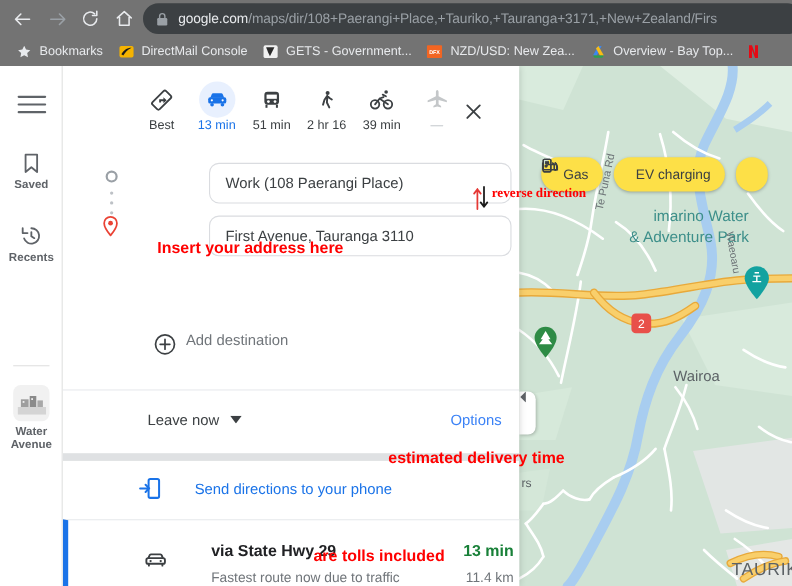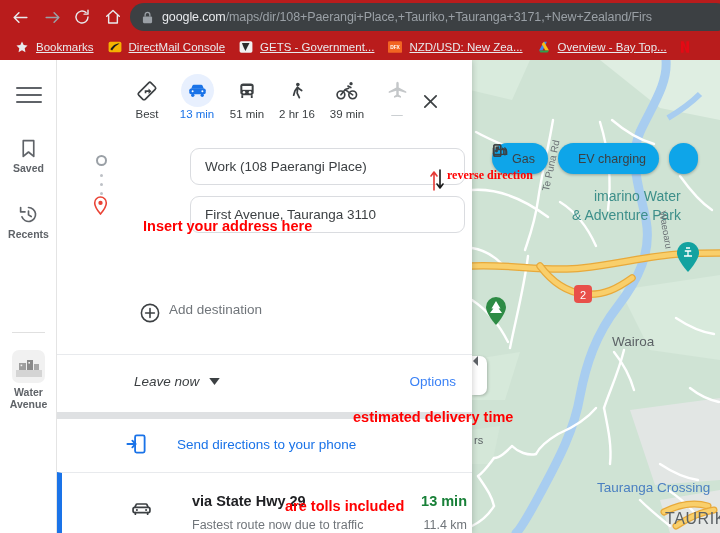--- a/index.html
+++ b/index.html
@@ -7,21 +7,21 @@
     width: 720px; height: 533px;
     overflow: hidden;
     font-family: "Liberation Sans", sans-serif;
     background: #ffffff;
   }
   #app { position: relative; width: 720px; height: 533px; overflow: hidden; }
 
   
   .chrome {
     position: absolute; left: 0; top: 0; width: 720px; height: 60px;
-    background: #b91c1c; z-index: 60;
+    background: #737373; z-index: 60;
   }
   .nav-row { position: absolute; left: 0; top: 0; width: 720px; height: 34px; }
   .navbtn {
     position: absolute; top: 3px; width: 28px; height: 28px;
     display: flex; align-items: center; justify-content: center;
     border-radius: 50%; cursor: pointer;
   }
   .navbtn svg { display: block; }
   .omnibox {
     position: absolute; left: 130px; top: 3px; width: 600px; height: 28px;
@@ -36,38 +36,38 @@
   .urltext b { color: #e8eaed; font-weight: 400; }
 
   .bm-row {
     position: absolute; left: 0; top: 34px; width: 720px; height: 26px;
     display: flex; align-items: center; padding-left: 8px; gap: 0px;
   }
   .bm {
     display: flex; align-items: center; height: 22px;
     padding: 0 7px; border-radius: 4px; cursor: pointer; white-space: nowrap;
   }
-  .bm .lbl { font-size: 11.5px; color: #e8eaed; margin-left: 7px; text-decoration: underline; }
+  .bm .lbl { font-size: 11.5px; color: #e8eaed; margin-left: 7px; }
   .favicon { width: 14px; height: 14px; flex: 0 0 auto; display:block; }
 
   
   .map {
     position: absolute; left: 0; top: 60px; width: 720px; height: 473px;
     background: #cfe3d4; z-index: 1; overflow: hidden;
   }
   .map svg { position: absolute; left: 0; top: 0; }
   .maplabel {
     position: absolute; font-family: "Liberation Sans", sans-serif;
     color: #5c6266; white-space: nowrap; pointer-events: none;
   }
 
   
   .chips { position: absolute; left: 492px; top: 83px; display: flex; gap: 10px; z-index: 8; }
   .chip {
-    height: 31px; background: #0ea5e9; border-radius: 16px;
+    height: 31px; background: #fde047; border-radius: 16px;
     box-shadow: 0 1px 3px rgba(0,0,0,.28);
     display: flex; align-items: center; padding: 0 13px; cursor: pointer;
   }
   .chip .ctxt { font-size: 12.5px; color: #3c4043; margin-left: 7px; white-space: nowrap; }
 
   
   .collapse {
     position: absolute; left: 472px; top: 356px; width: 15px; height: 39px;
     background: #fff; border-radius: 0 7px 7px 0;
     box-shadow: 1px 1px 3px rgba(0,0,0,.22);
@@ -147,21 +147,21 @@
     position: absolute; left: 88px; top: 240px; display: flex; align-items: center; cursor: pointer;
   }
   .addrow .atxt { font-size: 13.5px; color: #70757a; margin-left: 24px; }
 
   .hr { position: absolute; left: 0; width: 415px; height: 1px; background: #e8eaed; }
 
   .leaverow {
     position: absolute; left: 0; top: 300px; width: 415px; height: 42px;
     display: flex; align-items: center;
   }
-  .leavebtn { margin-left: 77px; display: flex; align-items: center; cursor: pointer; font-style: italic; }
+  .leavebtn { margin-left: 77px; display: flex; align-items: center; cursor: pointer; }
   .leavebtn .ltxt { font-size: 13.5px; color: #3c4043; }
   .optbtn {
     position: absolute; right: 16px; font-size: 13.5px; color: #3b82f6; cursor: pointer;
   }
 
   .graybar { position: absolute; left: 0; top: 352px; width: 415px; height: 7px; background: #dfe1e3; }
 
   .sendrow {
     position: absolute; left: 0; top: 359px; width: 415px; height: 50px;
     display: flex; align-items: center;
@@ -277,21 +277,20 @@
         <path d="M0 15 C0 15 10 4 10 -3 A10 10 0 1 0 -10 -3 C-10 4 0 15 0 15 Z" fill="#2e8b45"></path>
         <path d="M0 -9 L4.5 -1.5 L-4.5 -1.5 Z M0 -5 L6 3 L-6 3 Z" fill="#ffffff"></path>
       </g>
     </svg>
 
     <div class="maplabel" style="left:540px;top:130px;font-size:10px;color:#6b7175;transform:rotate(-78deg);transform-origin:left top;">Te Puna Rd</div>
     <div class="maplabel" style="left:594px;top:128px;font-size:14px;color:#3d8f8a;">imarino Water</div>
     <div class="maplabel" style="left:572px;top:147px;font-size:14px;color:#3d8f8a;">&amp; Adventure Park</div>
     <div class="maplabel" style="left:668px;top:150px;font-size:9.5px;color:#6b7175;transform:rotate(80deg);transform-origin:left top;">Waeoaru</div>
     <div class="maplabel" style="left:612px;top:274px;font-size:13.5px;color:#5c6266;">Wairoa</div>
-    <div class="maplabel" style="left:597px;top:420px;font-size:13.5px;color:#4a7fc1;">Tauranga Crossing</div>
     <div class="maplabel" style="left:665px;top:450px;font-size:16px;color:#5c6266;letter-spacing:0.6px;">TAURIKO</div>
     <div class="maplabel" style="left:474px;top:374px;font-size:11px;color:#5c6266;">rs</div>
 
     <div class="chips">
       <div class="chip">
         <svg width="15" height="15" viewBox="0 0 24 24">
           <rect x="3" y="3" width="11" height="18" rx="1.4" fill="none" stroke="#3c4043" stroke-width="2"></rect>
           <rect x="5.6" y="5.6" width="5.8" height="4.4" fill="#3c4043"></rect>
           <path d="M16 8 l3 2 v7 a1.7 1.7 0 0 0 3.4 0 V10 l-2.4-2.6" fill="none" stroke="#3c4043" stroke-width="1.8"></path>
         </svg>

